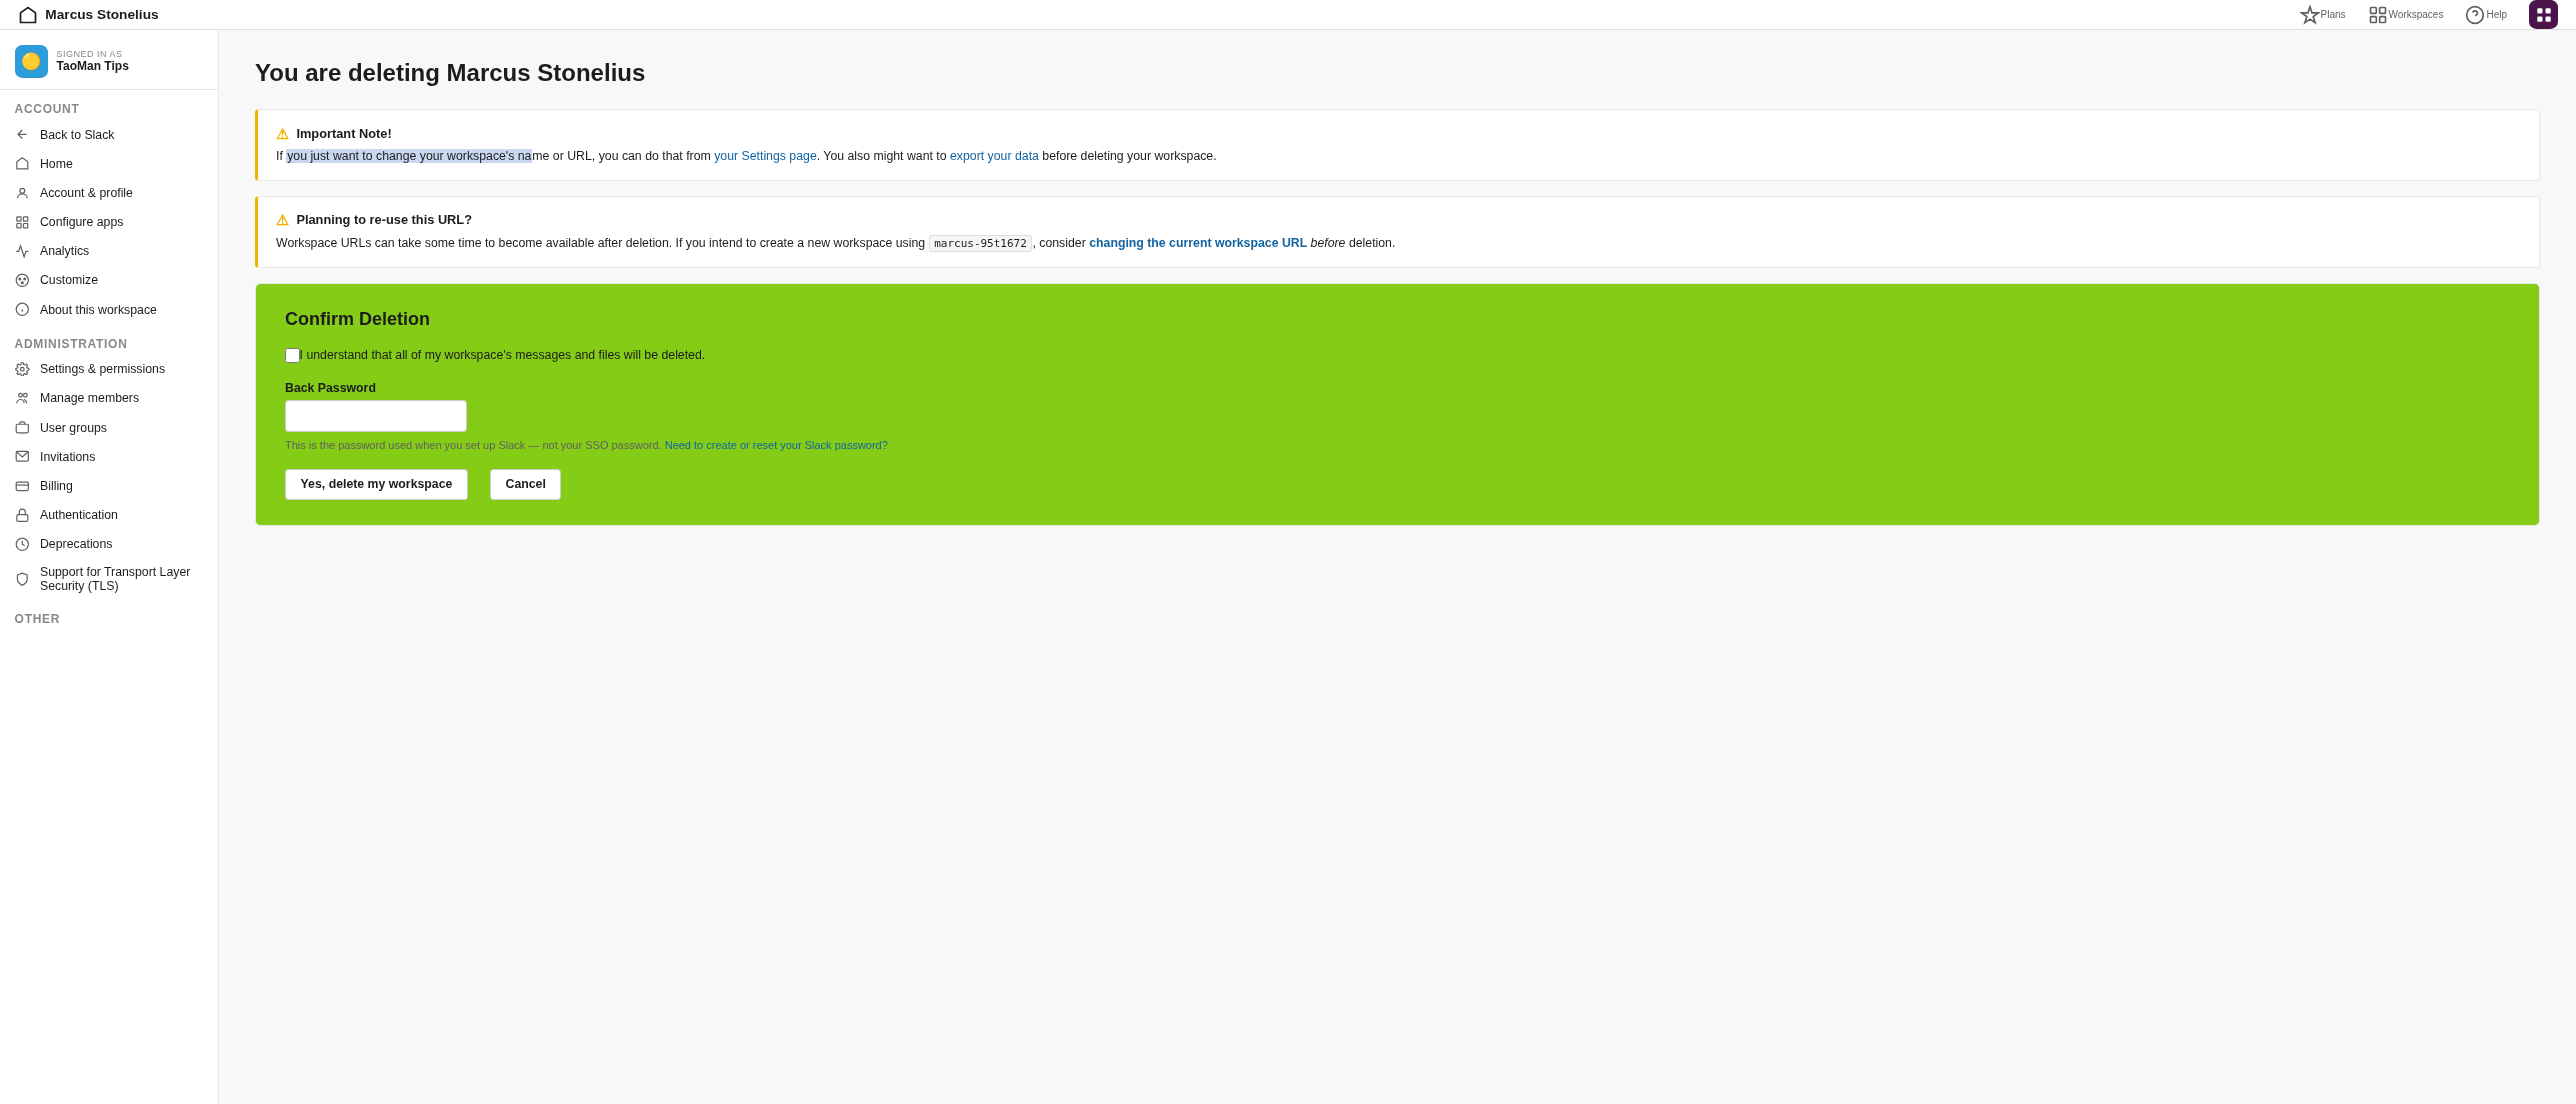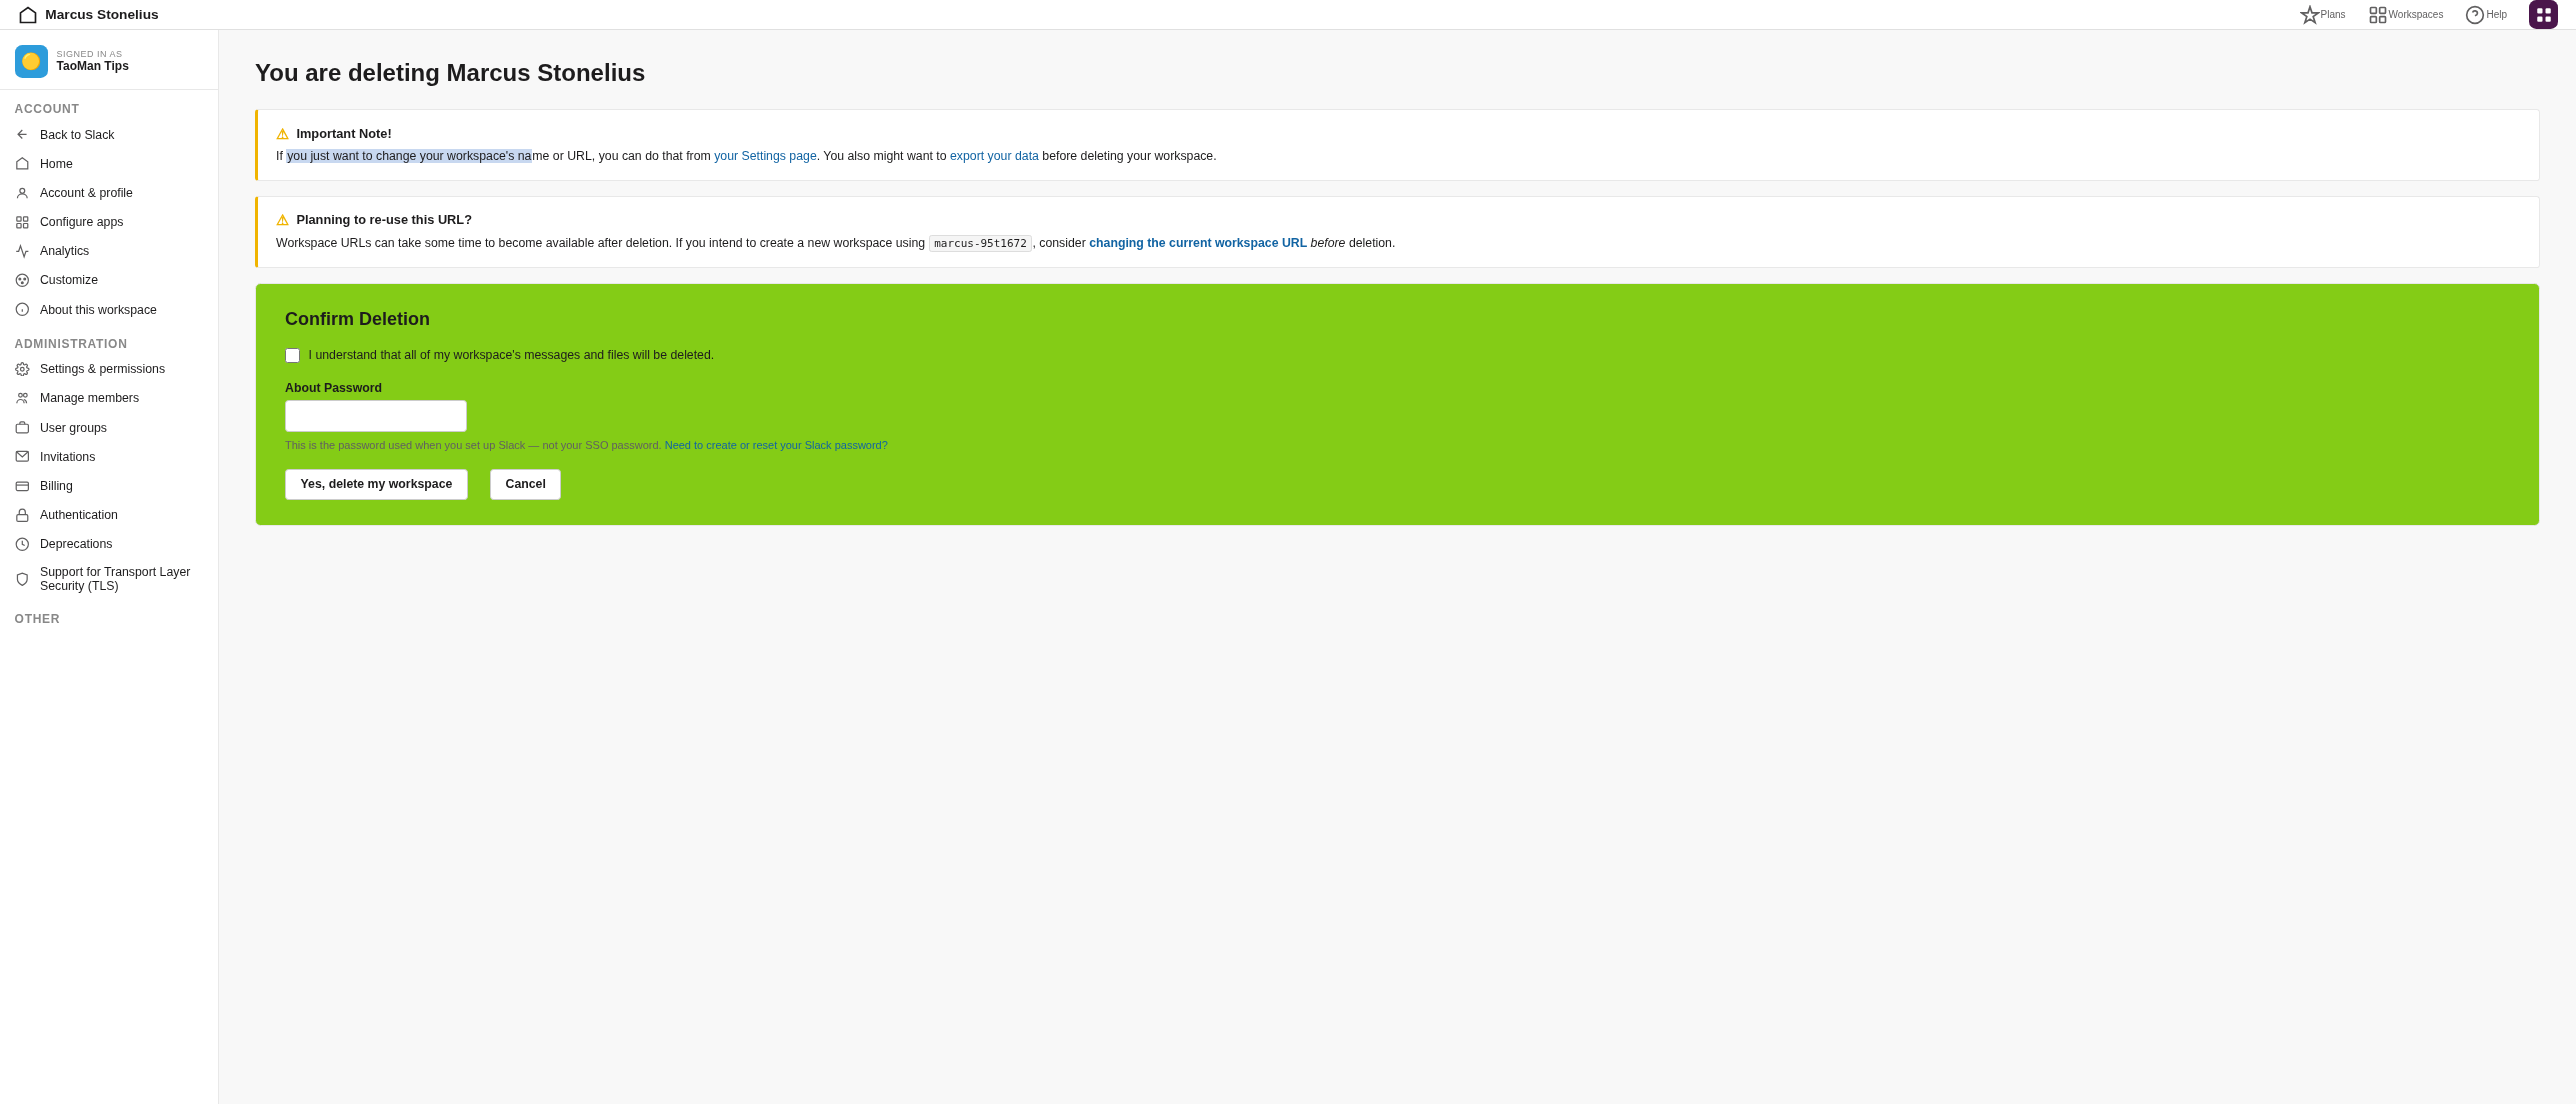--- a/index.html
+++ b/index.html
@@ -216,21 +216,20 @@
     }
     .confirm-title {
       font-size: 18px;
       font-weight: 700;
       color: #1d1c1d;
       margin-bottom: 18px;
     }
     .checkbox-row {
       display: flex;
       align-items: center;
-      gap: 9px;
       margin-bottom: 18px;
       font-size: 12.3px;
       color: #1d1c1d;
     }
     .checkbox-row input[type="checkbox"] {
       width: 14.6px;
       height: 14.6px;
       cursor: pointer;
       flex-shrink: 0;
     }
@@ -514,21 +513,21 @@
     </div>
 
     <div class="confirm-card">
       <h2 class="confirm-title">Confirm Deletion</h2>
 
       <div class="checkbox-row">
         <input type="checkbox" id="understand-check" style="">
         <label for="understand-check">I understand that all of my workspace's messages and files will be deleted.</label>
       </div>
 
-      <div class="form-label">About Password</div>
+      <div class="form-label">Back Password</div>
       <input type="password" class="form-input" placeholder="" style="">
 
       <p class="form-hint">
         <span>This is the password used when you set up Slack — not your SSO password. </span><a href="#" class="alert-link">Need to create or reset your Slack password?</a>
       </p>
 
       <div class="btn-row">
         <button class="btn-danger">Yes, delete my workspace</button>
         <button class="btn-cancel">Cancel</button>
       </div>

